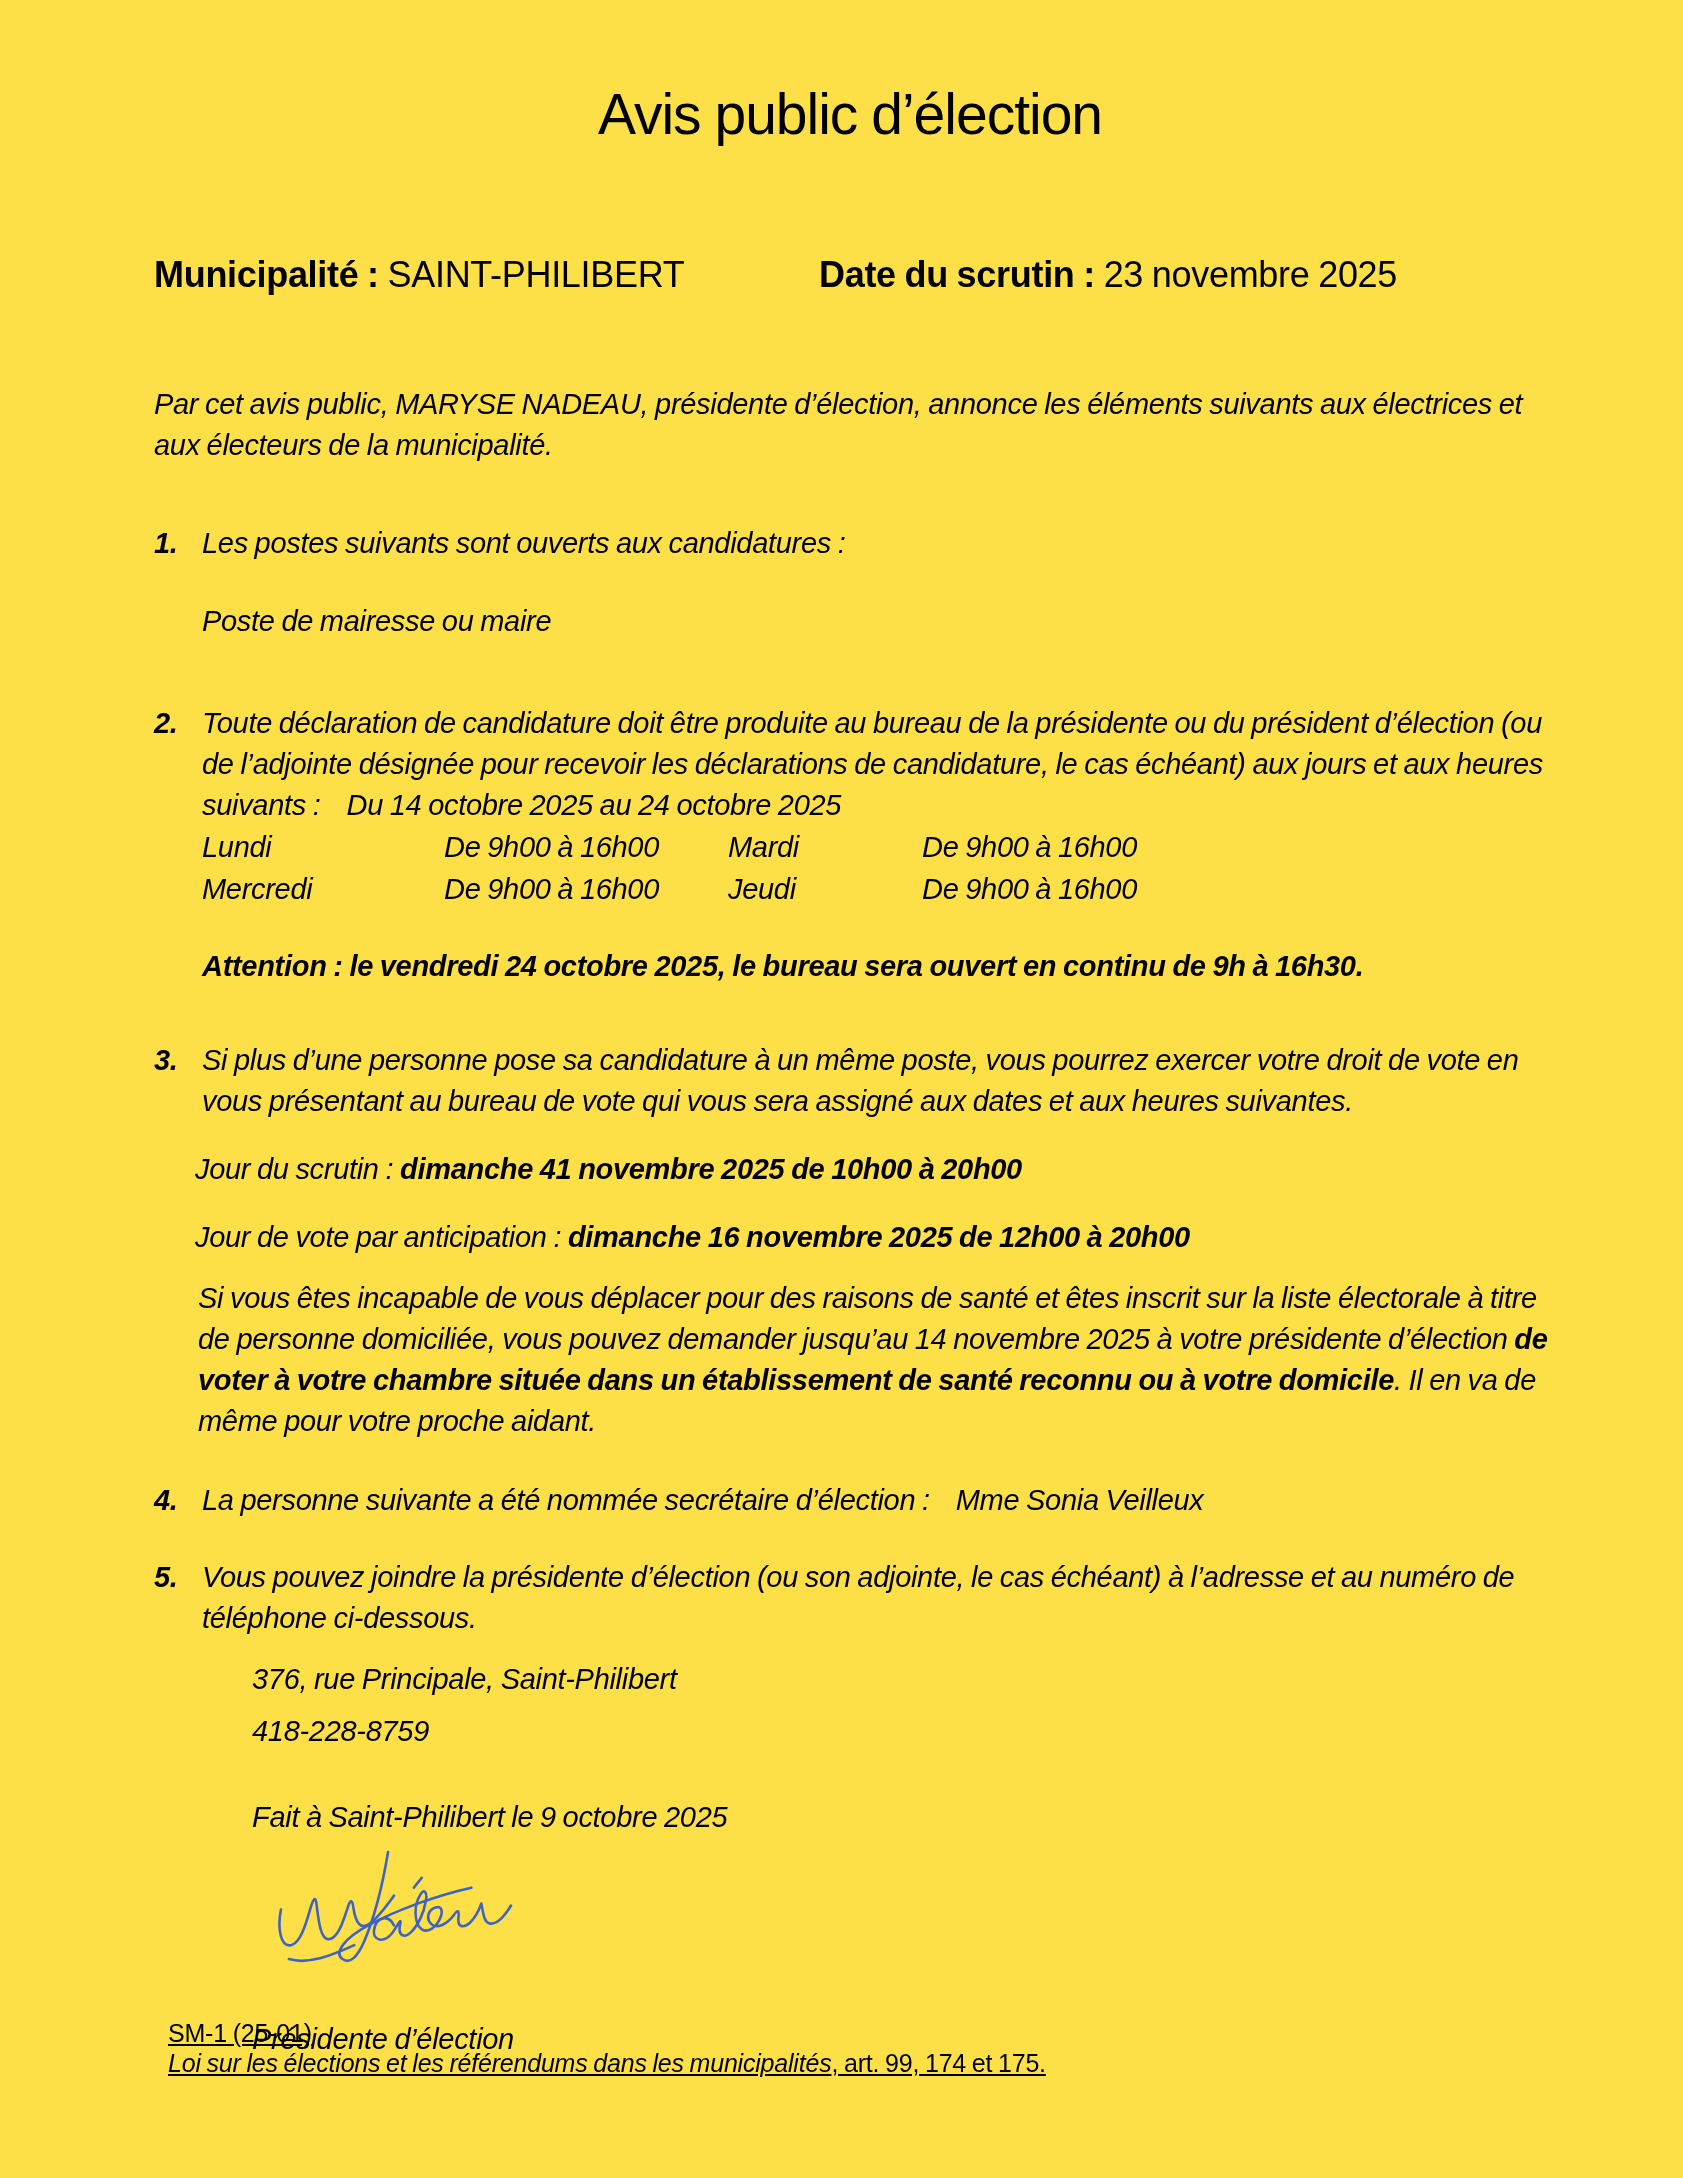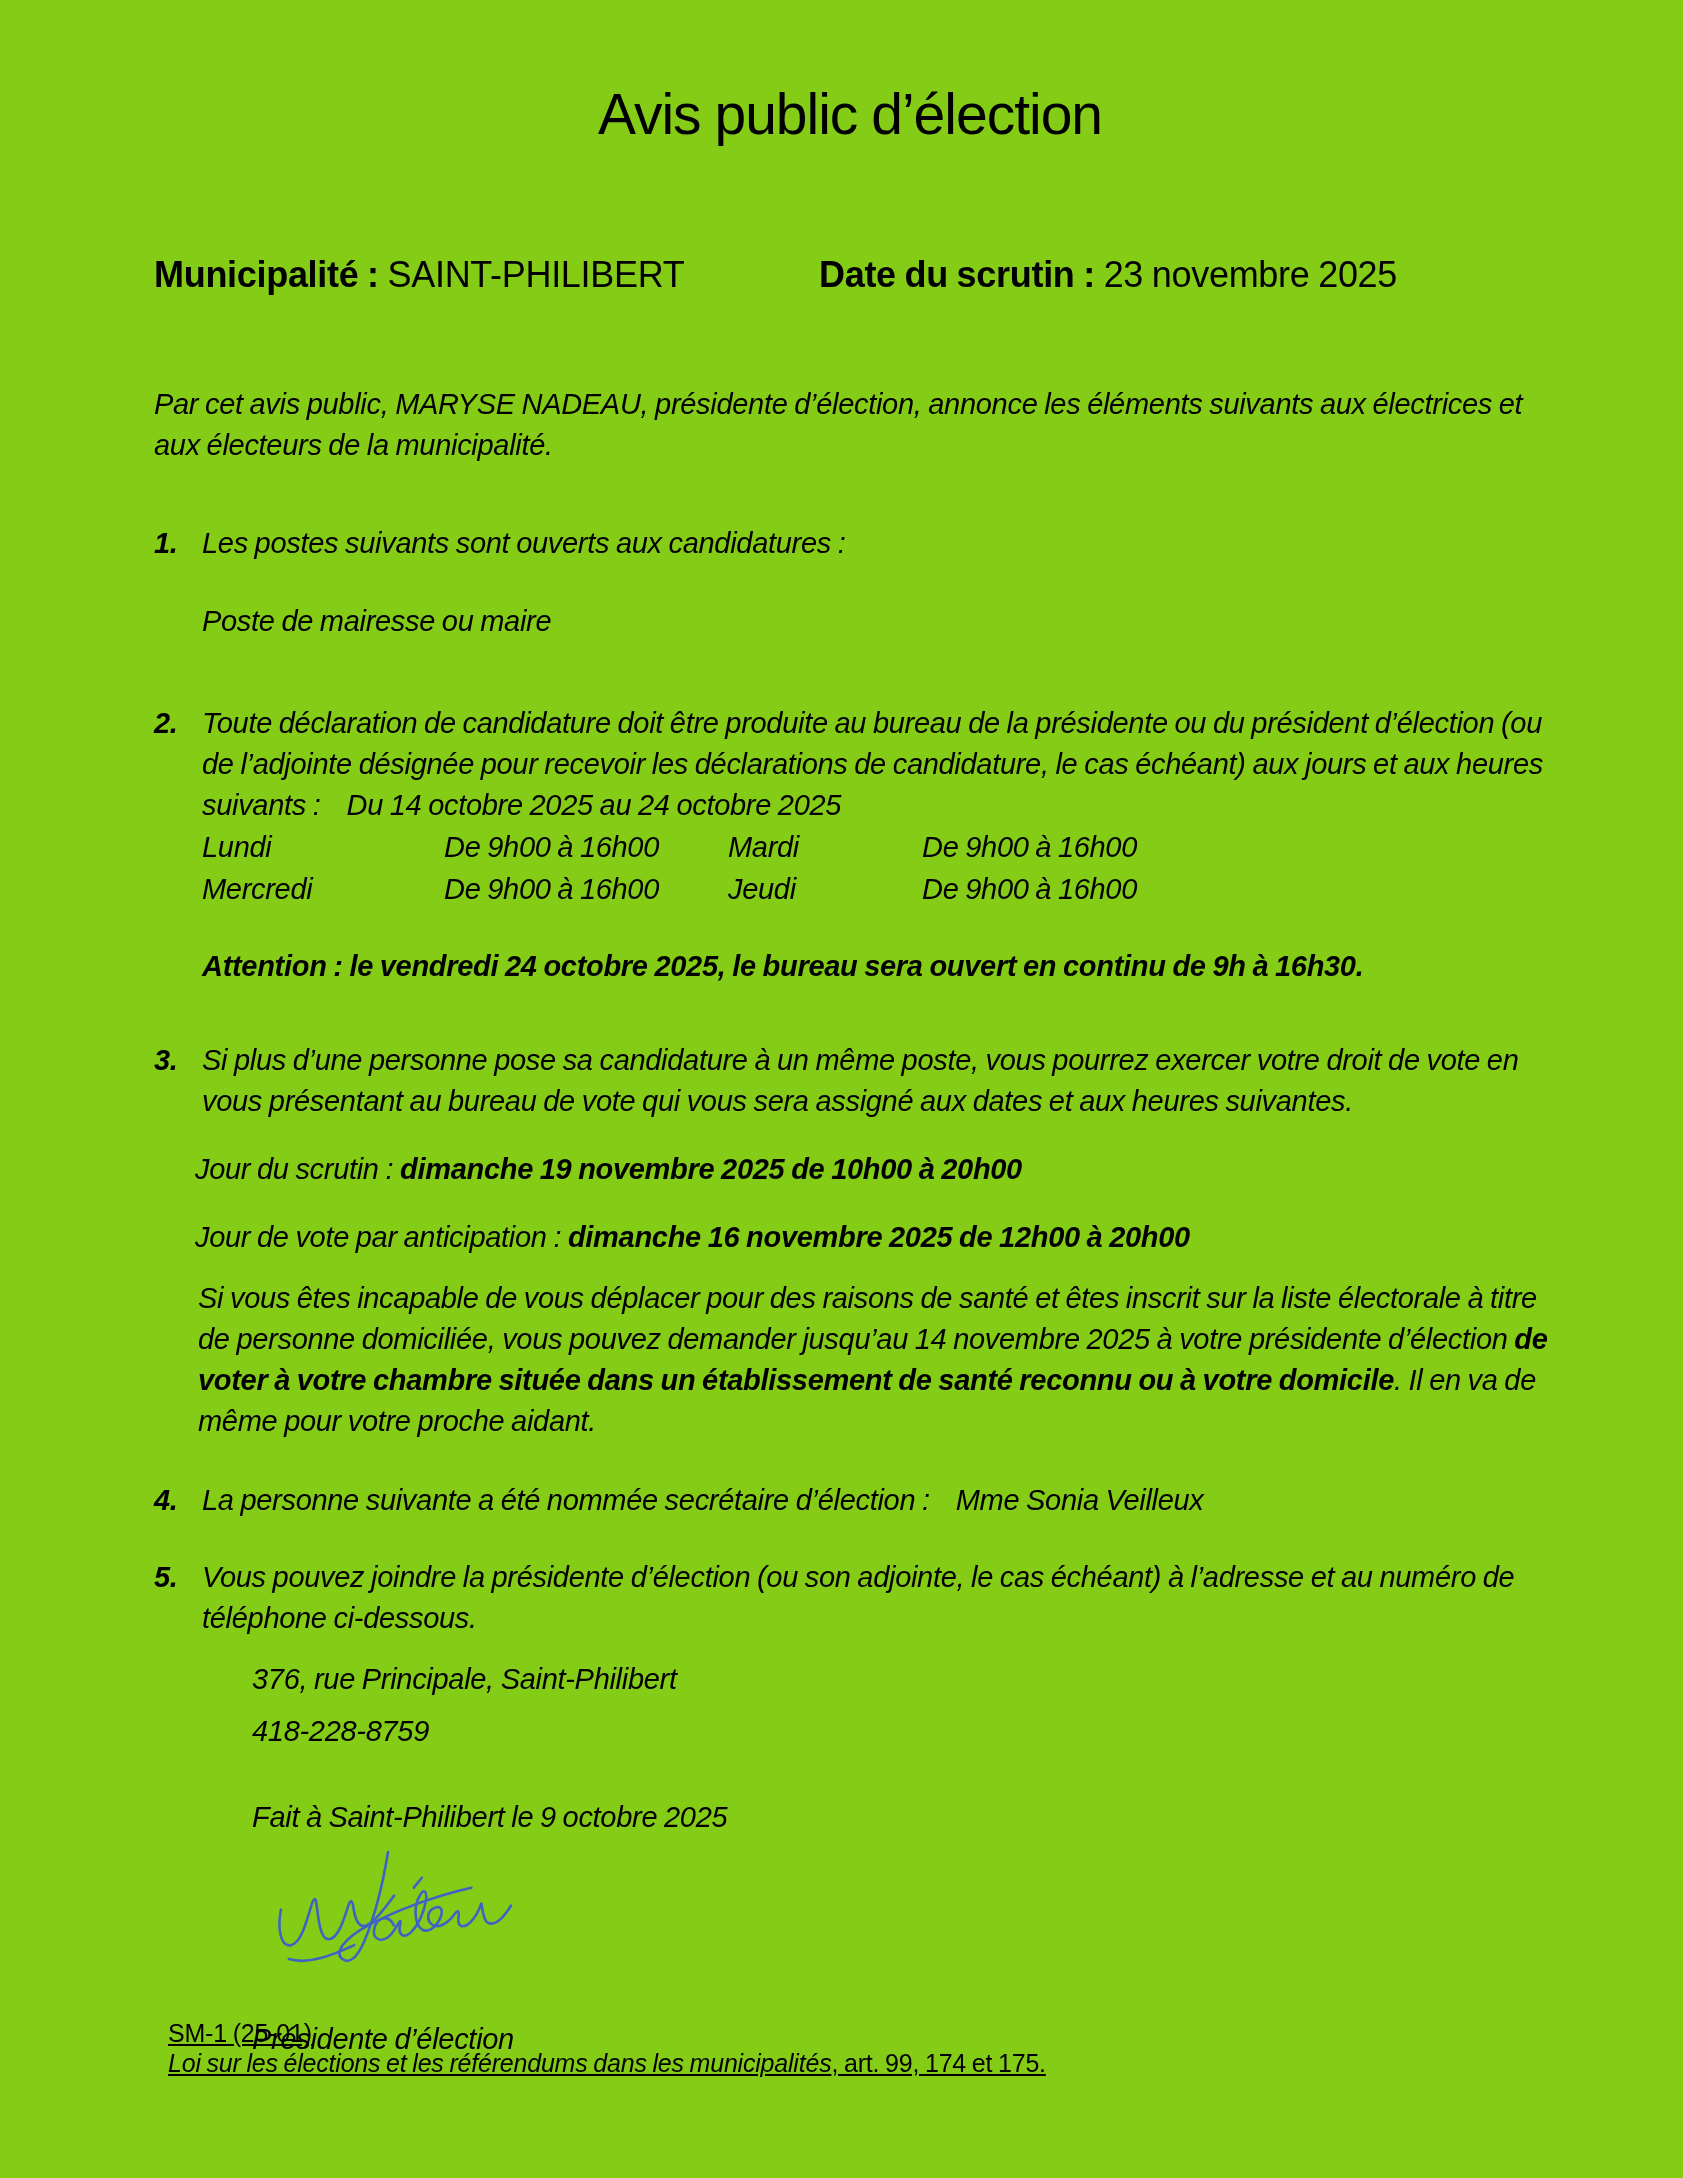--- a/index.html
+++ b/index.html
@@ -4,21 +4,21 @@
 <style>
   html, body {
     margin: 0;
     padding: 0;
     background: #ffffff;
   }
   .page {
     position: relative;
     width: 1683px;
     height: 2178px;
-    background: #84cc16;
+    background: #fde047;
     color: #000000;
     font-family: "Liberation Sans", sans-serif;
     letter-spacing: -0.3px;
     word-spacing: -1px;
     box-sizing: border-box;
     padding: 0 119px 0 154px;
     overflow: hidden;
   }
   .title {
     margin: 83px 18px 0 0;
@@ -129,21 +129,21 @@
         <span>De 9h00 à 16h00</span>
       </div>
       <div class="attention">Attention : le vendredi 24 octobre 2025, le bureau sera ouvert en continu de 9h à 16h30.</div>
     </div>
   </div>
 
   <div class="item body-text mt-item3">
     <span class="num">3.</span>
     <div class="itext">
       <div>Si plus d’une personne pose sa candidature à un même poste, vous pourrez exercer votre droit de vote en vous présentant au bureau de vote qui vous sera assigné aux dates et aux heures suivantes.</div>
-      <div class="vote-line"><span>Jour du scrutin : </span><span class="bold">dimanche 19 novembre 2025 de 10h00 à 20h00</span></div>
+      <div class="vote-line"><span>Jour du scrutin : </span><span class="bold">dimanche 41 novembre 2025 de 10h00 à 20h00</span></div>
       <div class="vote-line"><span>Jour de vote par anticipation : </span><span class="bold">dimanche 16 novembre 2025 de 12h00 à 20h00</span></div>
       <div class="health"><span>Si vous êtes incapable de vous déplacer pour des raisons de santé et êtes inscrit sur la liste électorale à titre de personne domiciliée, vous pouvez demander jusqu’au 14 novembre 2025 à votre présidente d’élection </span><span class="bold">de voter à votre chambre située dans un établissement de santé reconnu ou à votre domicile</span><span>.  Il en va de même pour votre proche aidant.</span></div>
     </div>
   </div>
 
   <div class="item body-text mt-item4">
     <span class="num">4.</span>
     <div class="itext"><span>La personne suivante a été nommée secrétaire d’élection :</span><span class="gap"></span><span>Mme Sonia Veilleux</span></div>
   </div>
 

